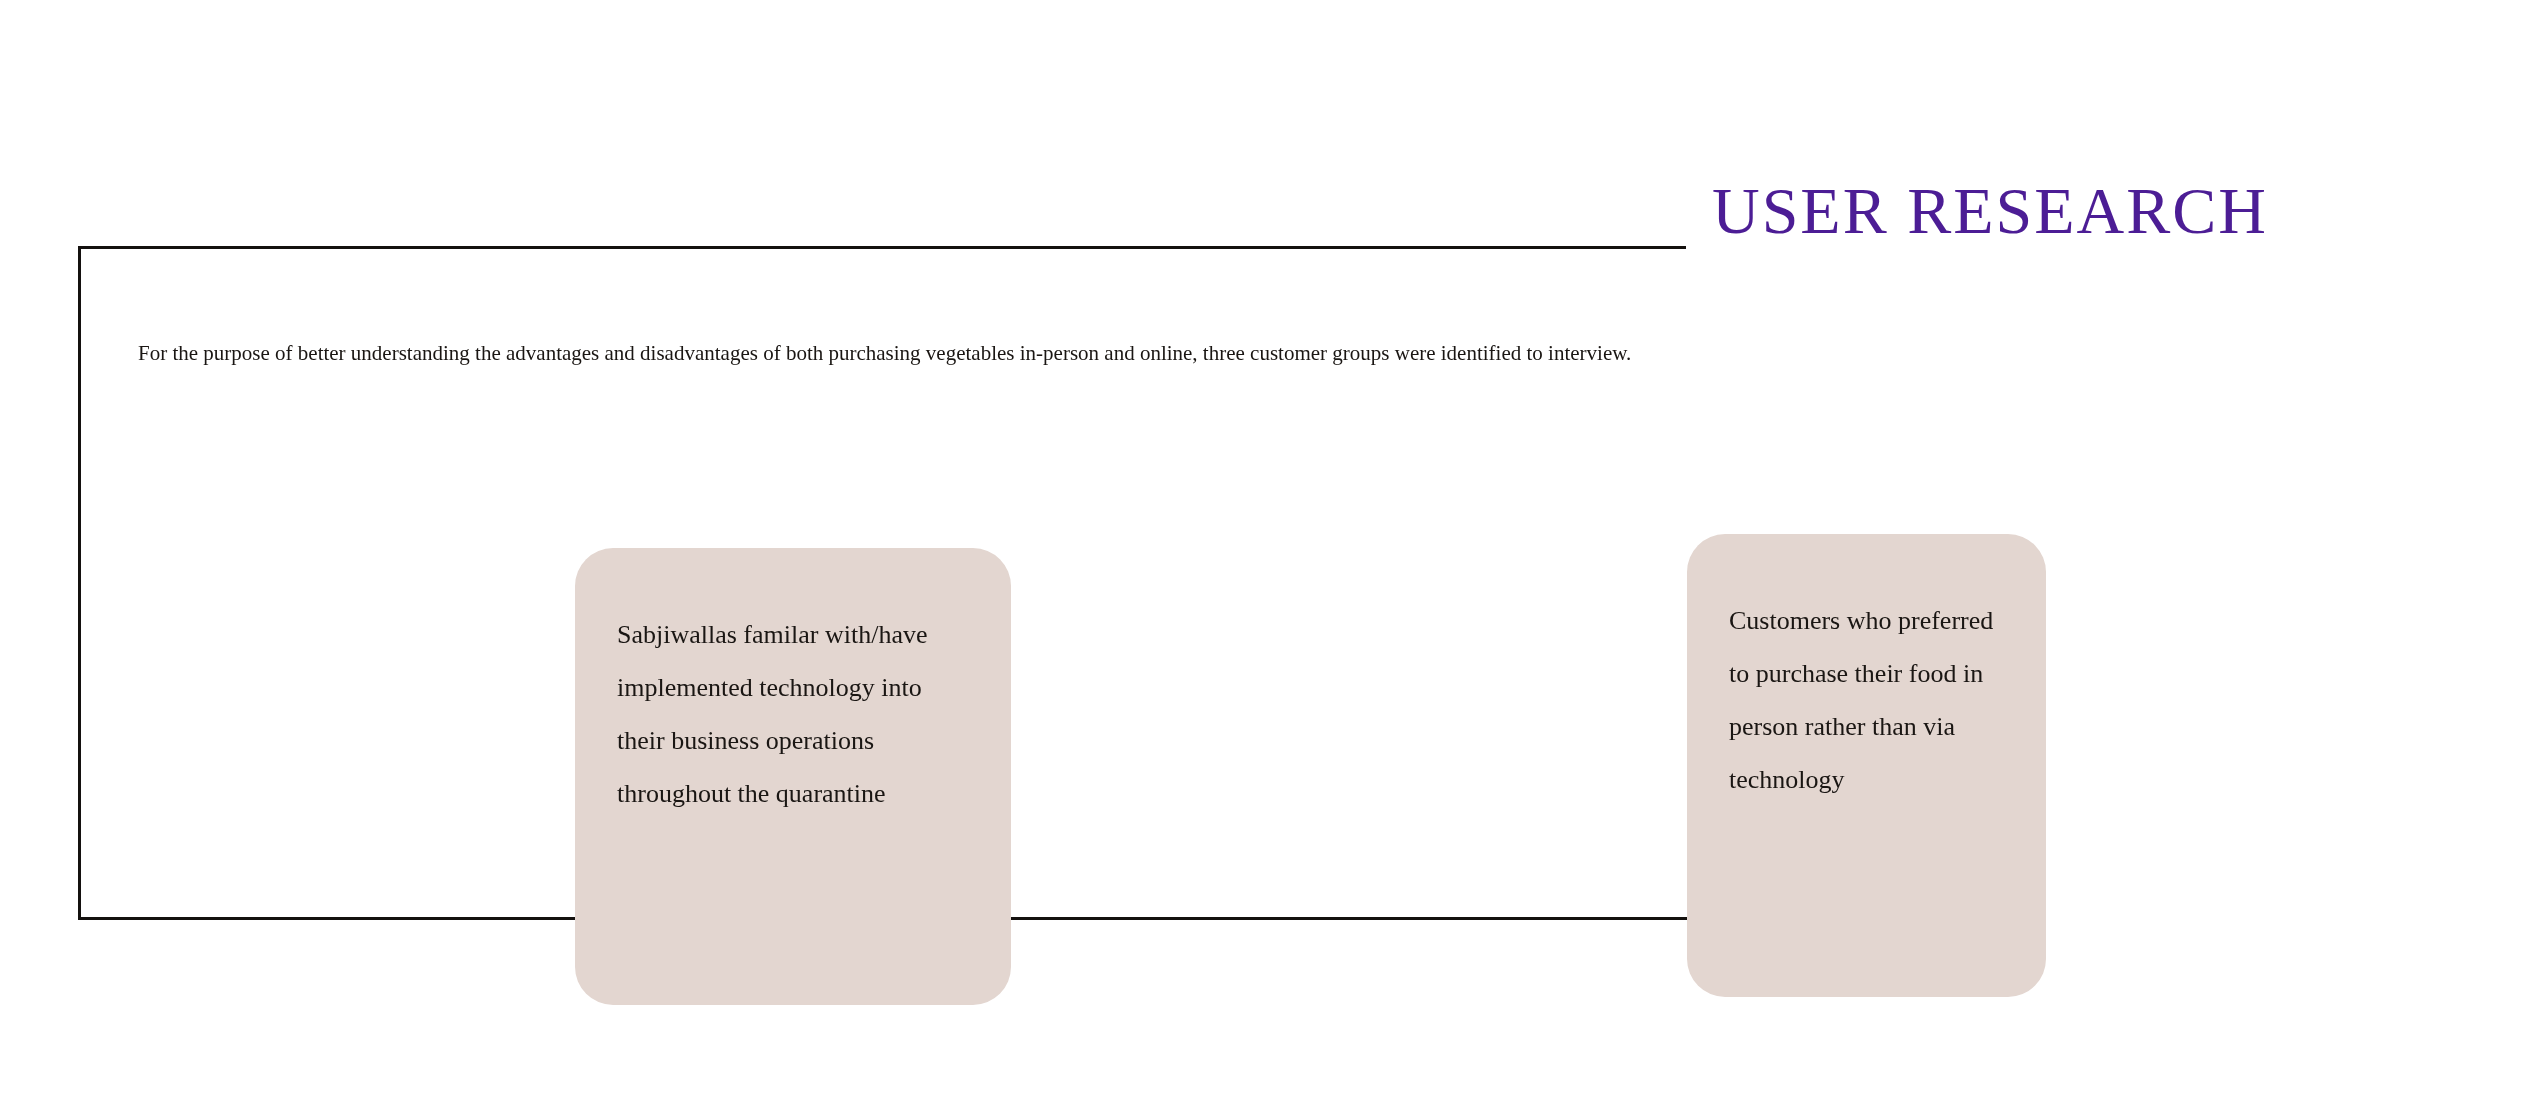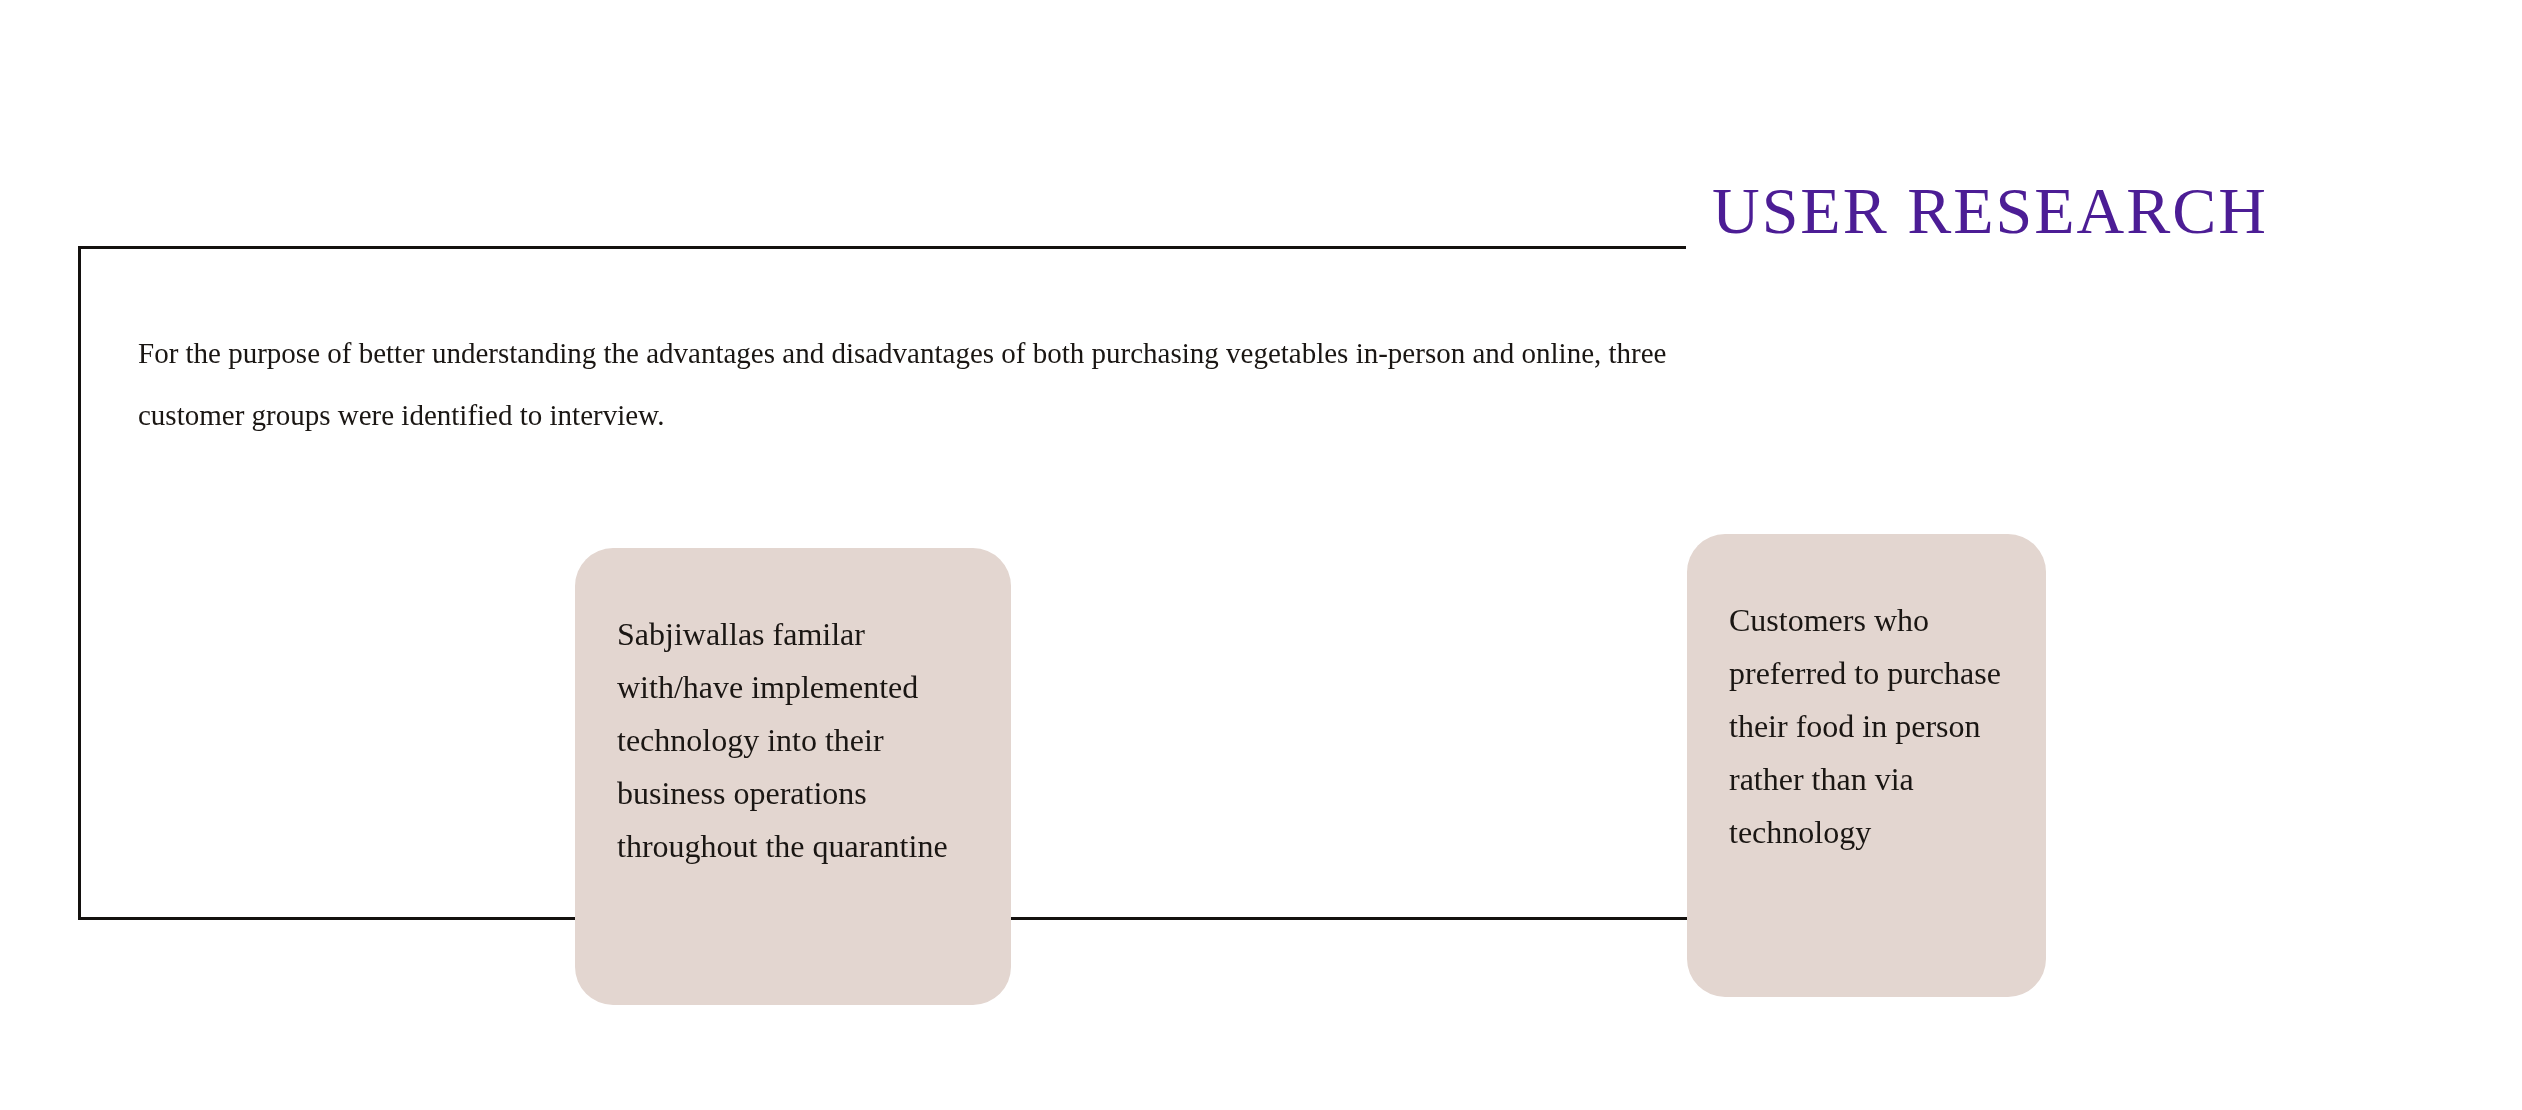--- a/index.html
+++ b/index.html
@@ -79,33 +79,33 @@
     height: 3px;
     background: #14110f;
   }
 
   
   .intro {
     position: absolute;
     left: 138px;
     top: 322px;
     width: 1560px;
-    font-size: 29px;
+    font-size: 21px;
     line-height: 62px;
     color: #1a1613;
   }
 
   
   .card {
     position: absolute;
     background: #e3d6d0;
     border-radius: 38px;
     box-sizing: border-box;
     padding: 60px 42px 40px 42px;
-    font-size: 32px;
+    font-size: 26px;
     line-height: 53px;
     color: #1a1613;
   }
   .card-1 {
     left: 575px;
     top: 548px;
     width: 436px;
     height: 457px;
   }
   .card-2 {

